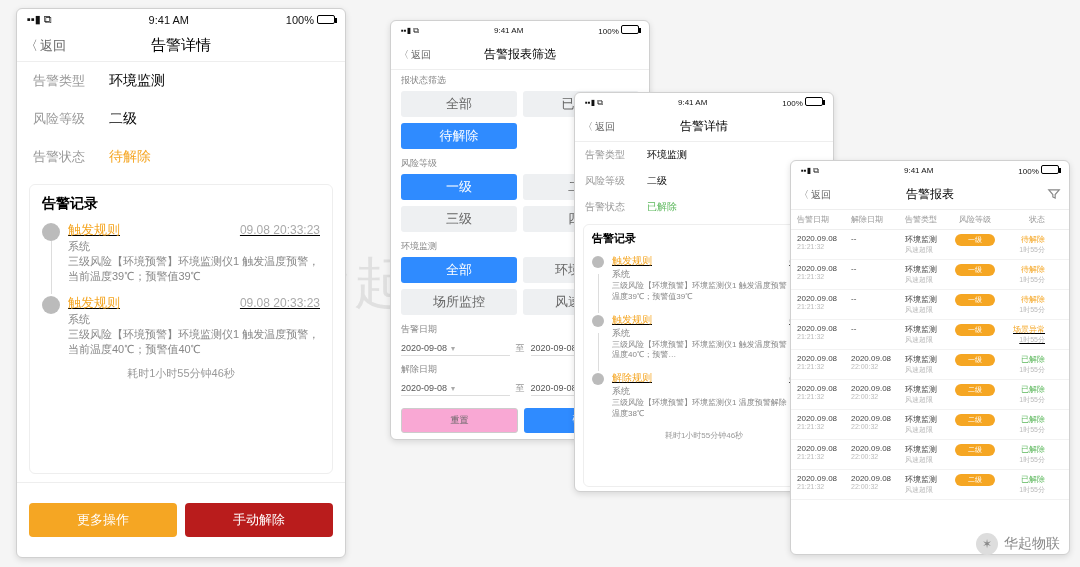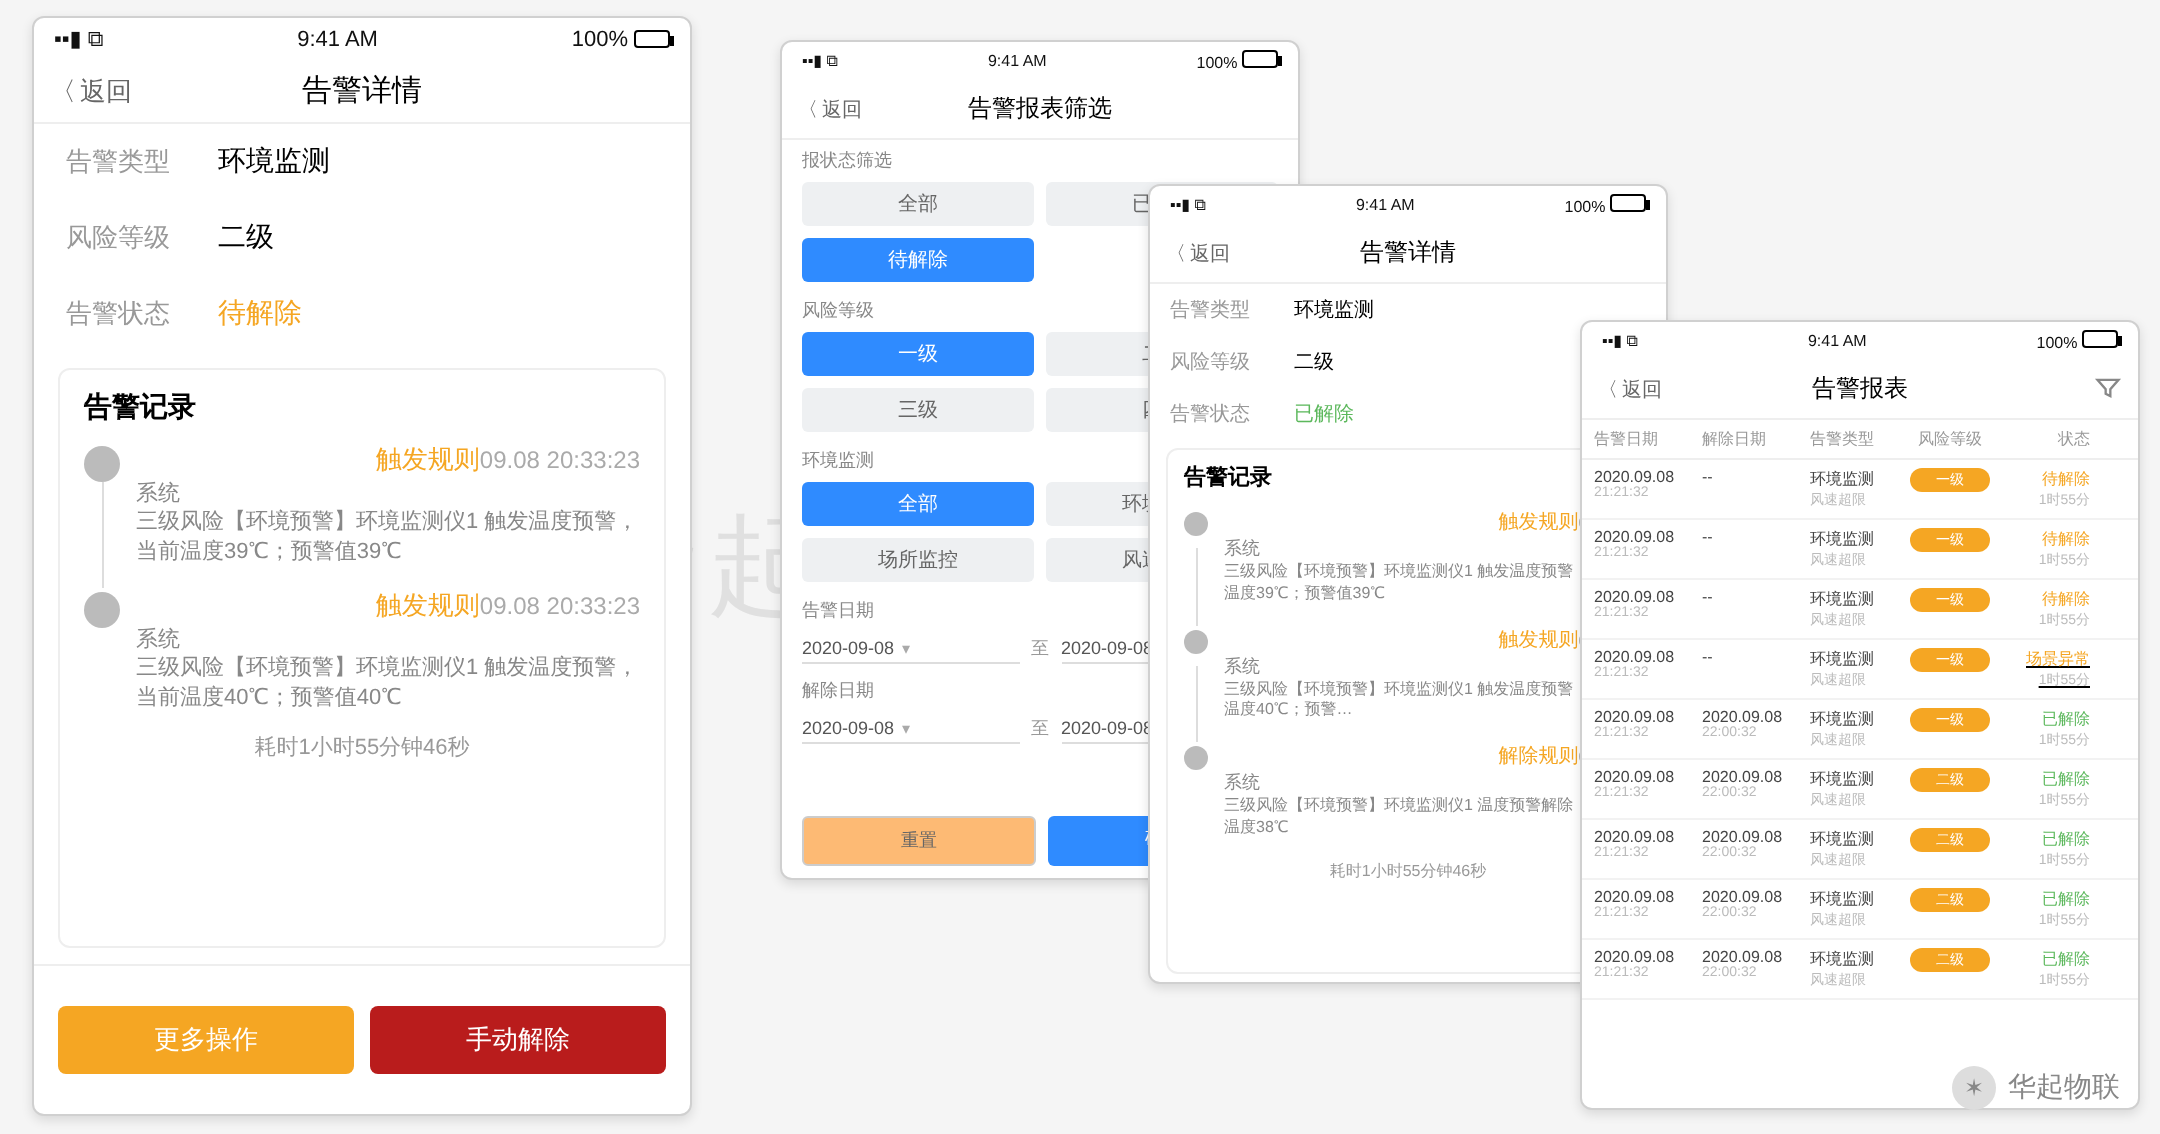--- a/index.html
+++ b/index.html
@@ -77,49 +77,49 @@
   }
   #phone3 .records-card { margin:4px 8px; padding:6px 8px; }
   .records-title { font-weight:600; font-size:14px; margin-bottom:8px; }
   #phone3 .records-title { font-size:11px; }
   .record-item { display:flex; gap:8px; margin-bottom:10px; position:relative;}
   .dot { width:18px; height:18px; border-radius:50%; background:#bbb; flex:none; margin-top:2px;}
   #phone3 .dot { width:12px; height:12px; }
   .record-item .line { position:absolute; left:9px; top:20px; bottom:-10px; width:1px; background:#ddd;}
   #phone3 .record-item .line { left:6px; }
   .record-body { flex:1; }
-  .record-head { display:flex; justify-content:flex-end; align-items:baseline; }
+  .record-head { display:flex; justify-content:space-between; align-items:baseline;text-decoration:underline; }
   .rule-name { color:#f5a623; font-size:13px; font-weight:500;}
   #phone3 .rule-name { font-size:10px; }
   .rule-time { color:#aaa; font-size:12px; }
   #phone3 .rule-time { font-size:8px; }
   .rule-src { color:#888; font-size:11px; }
   #phone3 .rule-src { font-size:9px;}
   .rule-desc { color:#888; font-size:11px; line-height:1.35; }
   #phone3 .rule-desc { font-size:8px;}
   .elapsed { text-align:center; color:#999; font-size:11px; margin:4px 0 6px;}
   #phone3 .elapsed{ font-size:8px;}
 
   .bottom-buttons { display:flex; gap:8px; padding:20px 12px; border-top:1px solid #eee;}
   .btn { flex:1; text-align:center; padding:8px 0; border-radius:4px; color:#fff; font-size:13px;}
   .btn-orange { background:#f5a623; }
   .btn-blue { background:#b91c1c; }
 
   
   .section-label { color:#888; font-size:9px; padding:4px 10px 2px; }
   .seg-row { display:flex; gap:6px; padding:2px 10px 4px;}
-  .seg { flex:1; text-align:center; background:#eef0f2; border-radius:3px; padding:4px 0; font-size:10px; color:#666;}
+  .seg { flex:1; text-align:center; background:#eef0f2; border-radius:3px; padding:4px 0; font-size:13px; color:#666;}
   .seg.active { background:#2f8bff; color:#fff;}
   .date-row { display:flex; align-items:center; justify-content:space-between; padding:3px 10px; font-size:9px; color:#555;}
   .date-sel { display:flex; align-items:center; gap:4px; border-bottom:1px solid #ddd; padding:2px 0; flex:1;}
   .to { padding:0 6px; color:#999;}
   .chev { color:#aaa; font-size:8px;}
   .footer-btns { display:flex; gap:6px; padding:6px 10px; margin-top:auto;}
   .fbtn { flex:1; text-align:center; padding:5px 0; border-radius:3px; font-size:9px;}
-  .fbtn-reset { border:1px solid #ccc; color:#666; background:#fdba74;}
+  .fbtn-reset { border:1px solid #ccc; color:#666; background:#f9a8d4;}
   .fbtn-confirm { background:#2f8bff; color:#fff;}
 
   
   .table-head { display:flex; padding:4px 6px; color:#999; font-size:8px; border-bottom:1px solid #eee;}
   .col-date { width:54px;}
   .col-release { width:54px;}
   .col-type { width:50px;}
   .col-risk { width:40px; text-align:center;}
   .col-status { width:50px; text-align:right;}
   .trow { display:flex; padding:4px 6px; border-bottom:1px solid #f2f2f2; font-size:8px; align-items:flex-start;}

